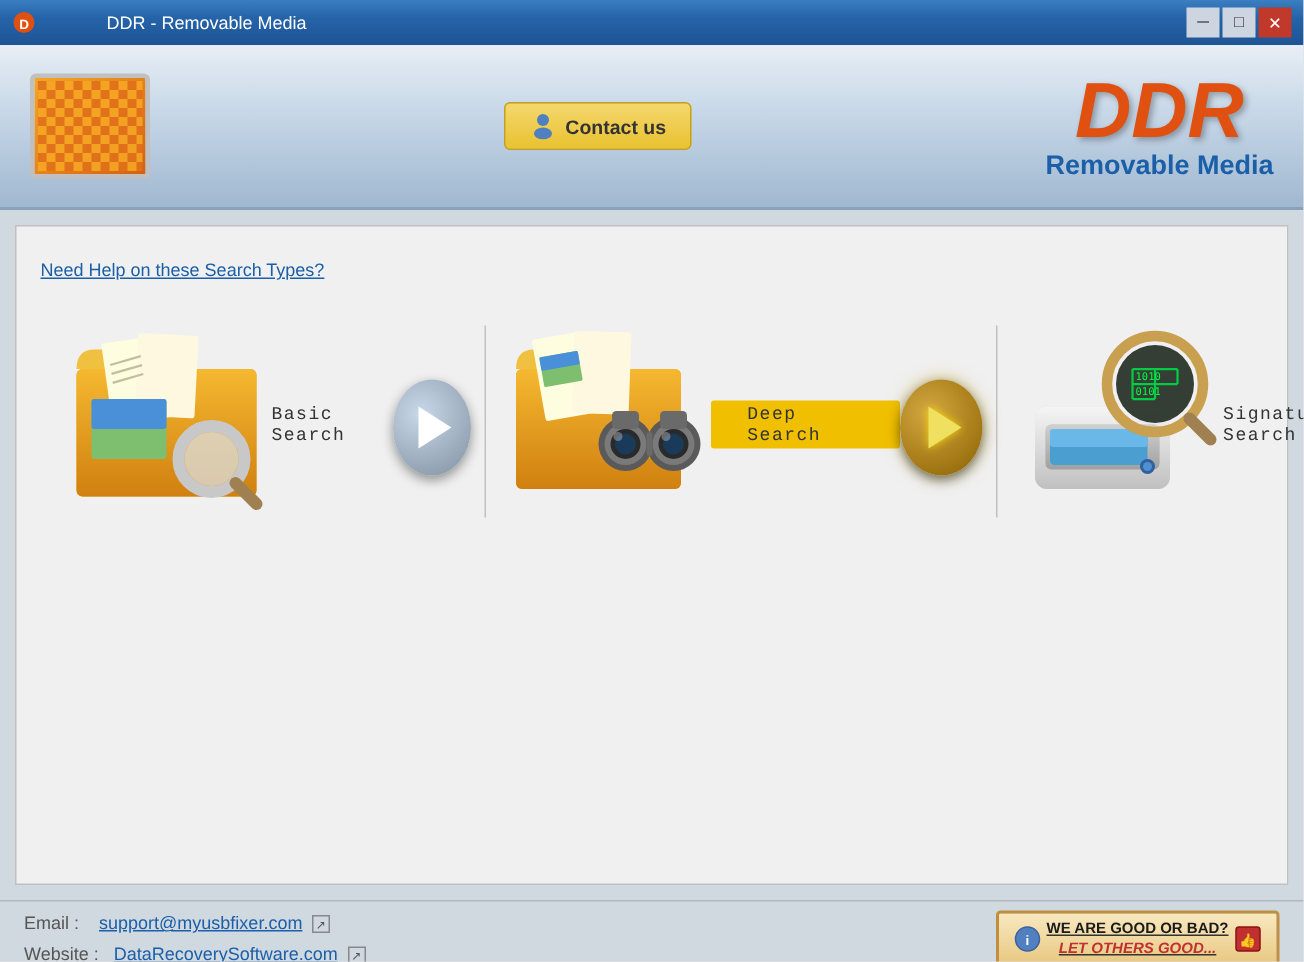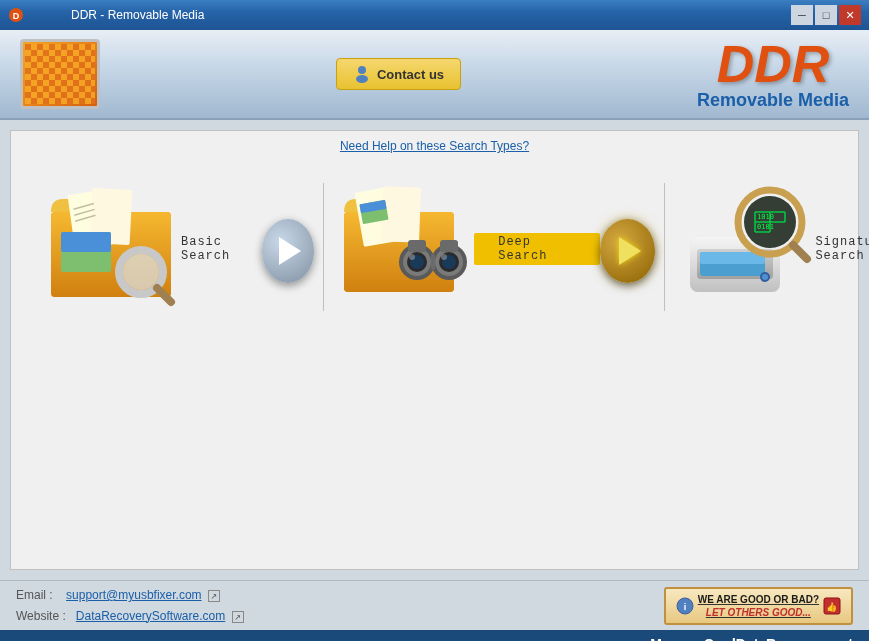--- a/index.html
+++ b/index.html
@@ -49,21 +49,21 @@
       display: flex;
       align-items: center;
       justify-content: center;
       color: #333;
       background: #cdd6e0;
     }
     .tb-btn.close { background: #c0392b; color: white; }
 
     
     .header {
-      height: 90px;
+      height: 110px;
       background: linear-gradient(180deg, #e8eef5 0%, #c8d8e8 40%, #a0b8d0 100%);
       display: flex;
       align-items: center;
       padding: 0 20px;
       position: relative;
       border-bottom: 2px solid #8aa0b8;
     }
     .header-logo {
       width: 80px;
       height: 70px;
@@ -123,22 +123,22 @@
     .main-content {
       background: #f0f0f0;
       margin: 10px;
       border: 1px solid #c0c0c0;
       height: 440px;
       position: relative;
       display: flex;
       flex-direction: column;
     }
     .help-link {
-      text-align: center;
-      padding: 8px 16px 4px;
+      text-align: left;
+      padding: 22px 16px 4px;
       font-size: 12px;
       color: #1a5fa8;
       cursor: pointer;
       text-decoration: underline;
     }
 
     
     .search-options {
       display: flex;
       flex: 1;

